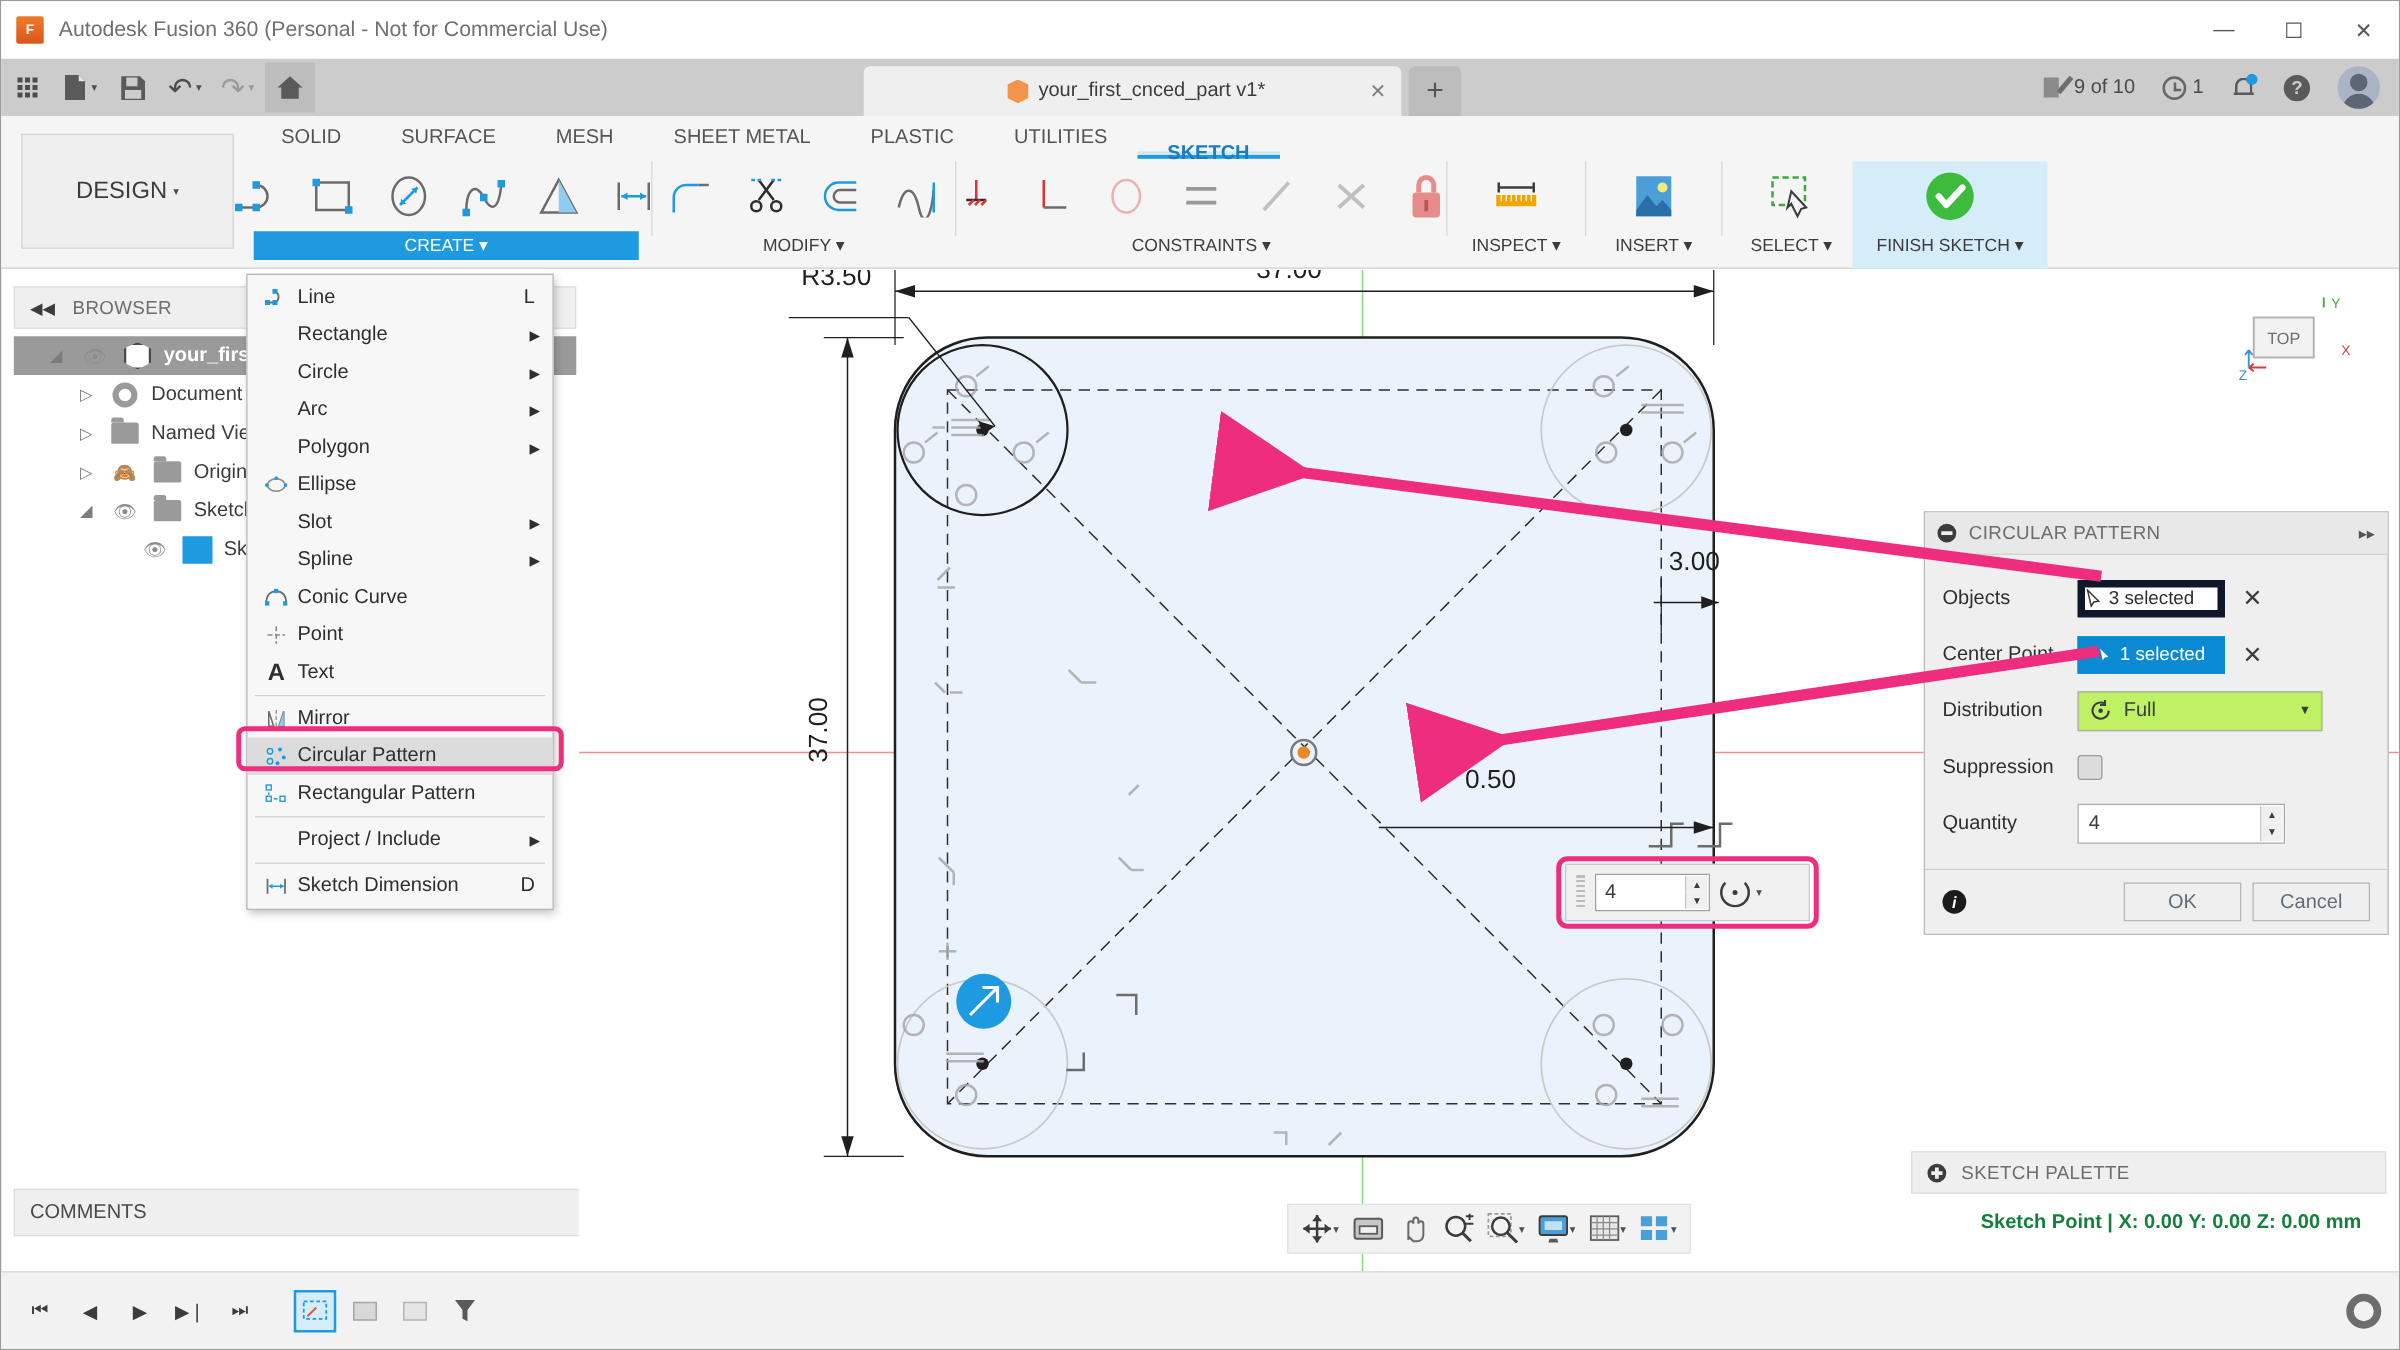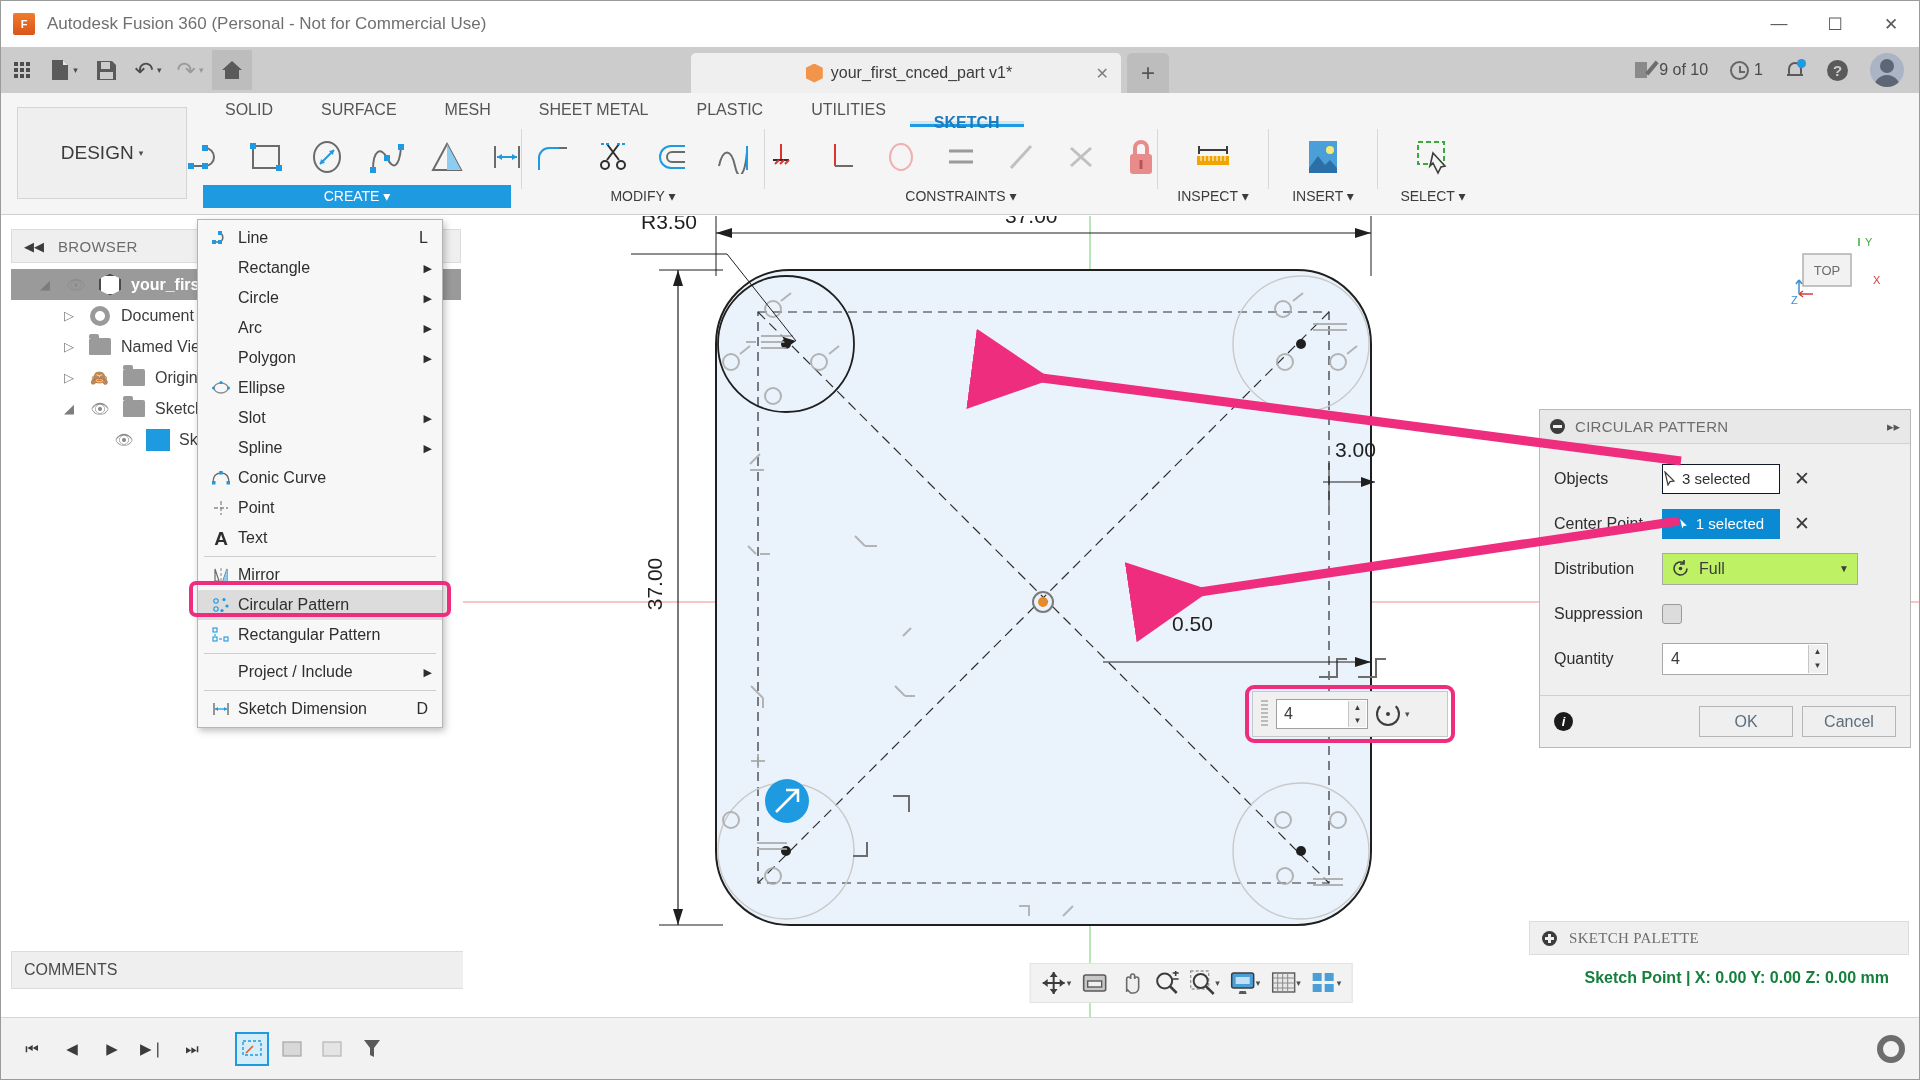--- a/index.html
+++ b/index.html
@@ -168,21 +168,21 @@
   .cp-hdr { height: 34px; background: #e8e8e8; border-bottom: 1px solid #d2d2d2; display: flex;
             align-items: center; padding: 0 10px; gap: 10px; }
   .cp-hdr .t { font-size: 15px; color: #6d6d6d; letter-spacing: .3px; }
   .cp-hdr .pin { margin-left: auto; color: #555; font-size: 13px; }
   .cp-minus { width: 15px; height: 15px; border-radius: 50%; background: #3c3c3c; position: relative; }
   .cp-minus:after { content:''; position:absolute; left:3px; top:6px; width:9px; height:3px; background:#efefef; }
   .cp-body { padding: 12px 14px 14px; }
   .cprow { display: flex; align-items: center; height: 45px; }
   .cprow .lab { width: 108px; font-size: 16px; color: #2e2e2e; }
   .selfield {
-    width: 118px; height: 30px; background: #fff; border: 1px solid #0f172a; display: flex;
+    width: 118px; height: 30px; background: #fff; border: 6px solid #0f172a; display: flex;
     align-items: center; gap: 6px; padding: 0 1px; font-size: 15px; color: #2e2e2e;
   }
   .selfield.active { background: #0b8ad4; border-color: #0b8ad4; color: #fff; justify-content: center; }
   .xbtn { margin-left: 14px; font-size: 19px; color: #3c3c3c; }
   .combo { width: 196px; height: 32px; background: #bef264; border: 1px solid #a9a9a9; display: flex;
            align-items: center; gap: 9px; padding: 0 8px; font-size: 16px; position: relative; }
   .combo .dd { position: absolute; right: 8px; font-size: 10px; color: #3c3c3c; }
   .chk { width: 20px; height: 20px; background: #dcdcdc; border: 1px solid #9a9a9a; border-radius: 3px; }
   .numfield { width: 166px; height: 32px; background: #fff; border: 1px solid #a9a9a9; display: flex;
               align-items: center; padding: 0 8px; font-size: 16px; position: relative; }
@@ -192,21 +192,21 @@
   .cp-foot { border-top: 1px solid #cfcfcf; height: 52px; display: flex; align-items: center; padding: 0 14px; }
   .info-ic { width: 19px; height: 19px; border-radius: 50%; background: #1b1b1b; color: #fff; font-size: 13px;
              font-weight: bold; display: flex; align-items: center; justify-content: center; font-style: italic; }
   .dbtn { margin-left: auto; width: 94px; height: 31px; background: #efefef; border: 1px solid #b5b5b5;
           font-size: 16px; color: #5d6d7a; display: flex; align-items: center; justify-content: center; }
   .dbtn + .dbtn { margin-left: 9px; }
 
   
   .spal {
     position: absolute; left: 1528px; top: 920px; width: 380px; height: 34px;
-    background: #efefef; border: 1px solid #dcdcdc; display: flex; align-items: center; gap: 12px; padding: 0 12px; font-family: Liberation Serif, serif;
+    background: #efefef; border: 1px solid #dcdcdc; display: flex; align-items: center; gap: 12px; padding: 0 12px;
   }
   .spal .t { font-size: 15px; color: #6d6d6d; letter-spacing: .3px; }
   .sp-plus { width: 15px; height: 15px; border-radius: 50%; background: #3c3c3c; position: relative; }
   .sp-plus:after { content:''; position:absolute; left:3px; top:6px; width:9px; height:3px; background:#efefef; }
   .sp-plus:before { content:''; position:absolute; left:6px; top:3px; width:3px; height:9px; background:#efefef; }
   .statusline { position: absolute; right: 30px; top: 968px; font-size: 16px; color: #15803d; font-weight: bold; }
 
   
   .timeline { position: absolute; left: 0; bottom: 0; width: 100%; height: 62px; background: #f2f2f2;
               border-top: 1px solid #d6d6d6; display: flex; align-items: center; padding: 0 14px; gap: 6px; }
@@ -504,20 +504,31 @@
           <div class="tool">
             <svg width="44" height="38" viewBox="0 0 44 38">
                 <rect x="7" y="4" width="26" height="22" stroke="#3aa83a" stroke-width="2" fill="none" stroke-dasharray="5 3"></rect>
                 <path d="M22 15l12 13-4 1-3 6-5-10-3 3z" fill="#f5f5f5" stroke="#3c3c3c" stroke-width="1.6"></path>
               </svg>
           </div>
         </div>
         <div class="rg-label">SELECT ▾</div>
       </div>
 
+      <div class="rgroup finish" style="width:156px">
+        <div class="rg-icons">
+          <div class="tool">
+            <svg width="44" height="44" viewBox="0 0 44 44">
+                <circle cx="22" cy="22" r="19" fill="#3dbb3d"></circle>
+                <path d="M13 22l6 7 13-14" stroke="#fff" stroke-width="5" fill="none" stroke-linecap="round" stroke-linejoin="round"></path>
+              </svg>
+          </div>
+        </div>
+        <div class="rg-label">FINISH SKETCH ▾</div>
+      </div>
     </div>
   </div>
 
   <div class="browser-hdr">
     <span style="color:#3c3c3c;font-size:13px">◀◀</span>
     <span class="lbl">BROWSER</span>
   </div>
 
   <div class="tree">
     <div class="tnode sel" style="padding-left:24px">

